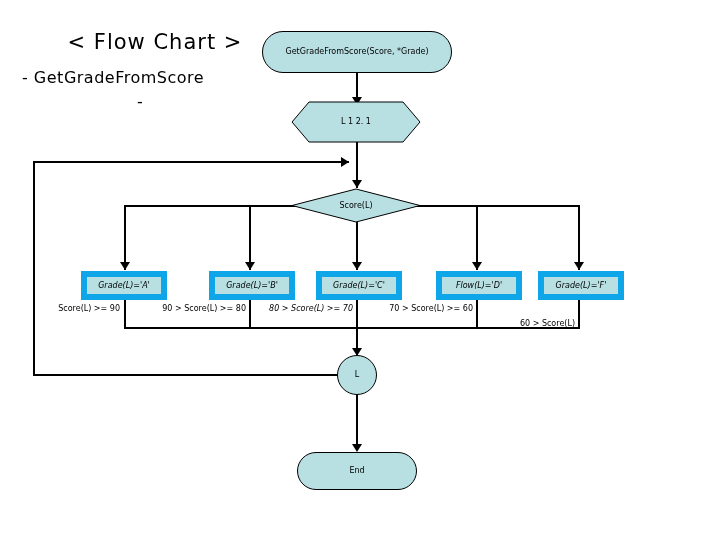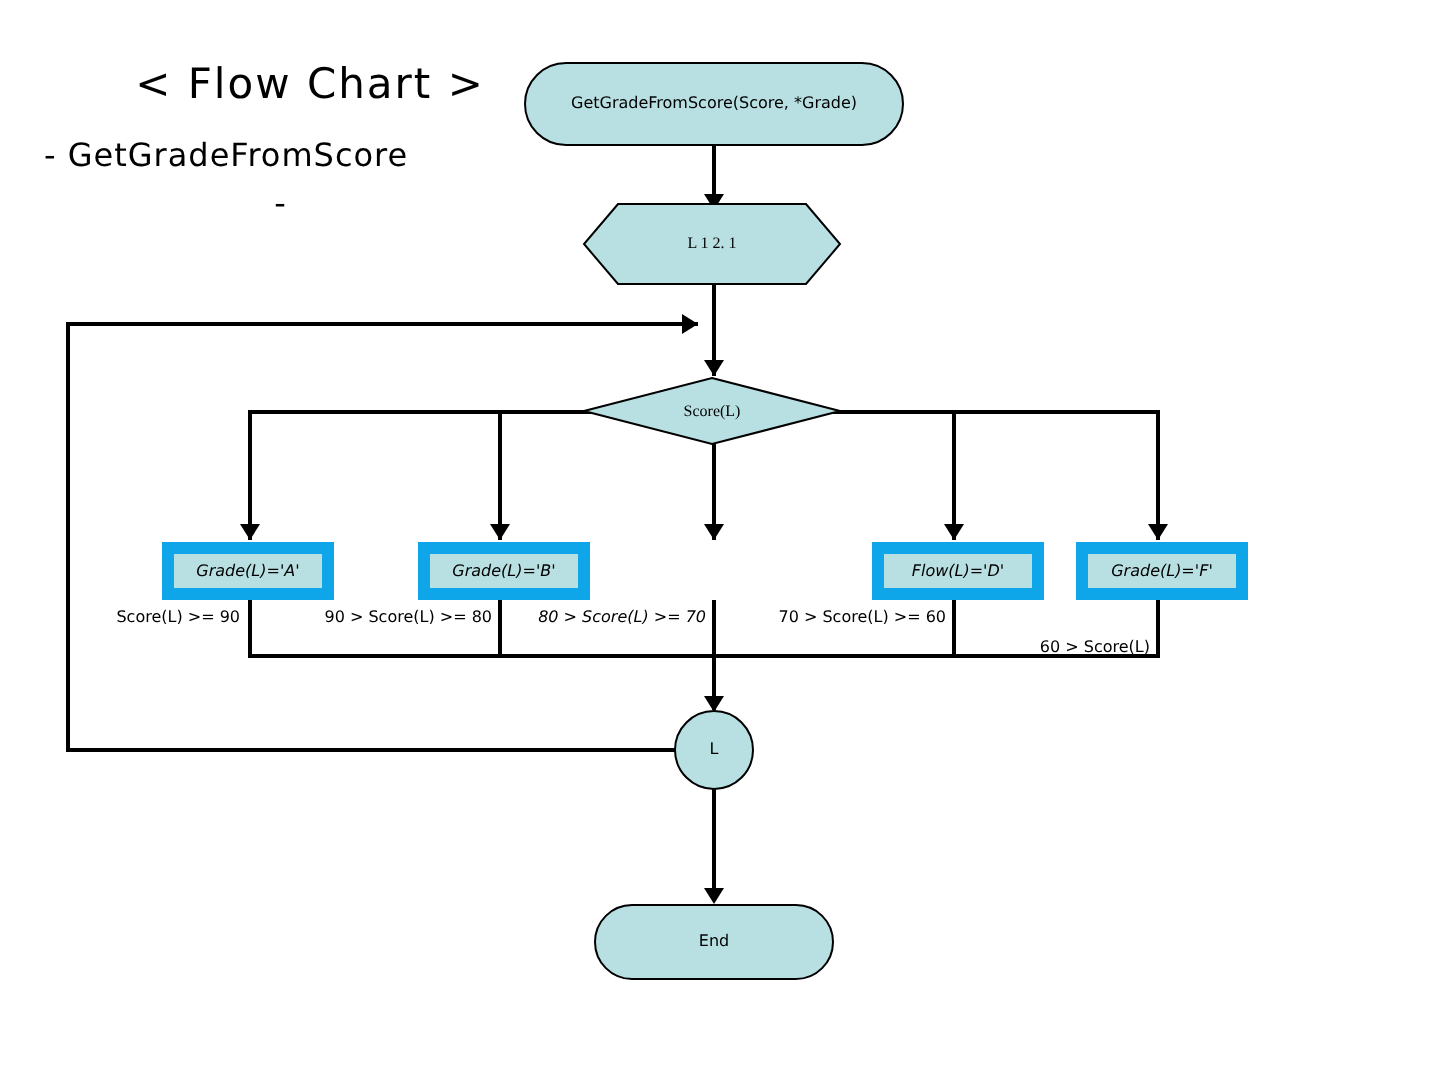--- a/index.html
+++ b/index.html
@@ -87,21 +87,20 @@
   .connector-circle {
     position: absolute;
     background: #b8dfe2;
     border: 1px solid #000000;
     border-radius: 50%;
     box-sizing: border-box;
   }
 
   .poly-wrap {
     position: absolute;
-    font-family: Liberation Serif, serif;
   }
   .poly-wrap svg {
     position: absolute;
     left: 0;
     top: 0;
     display: block;
   }
 
   
   .ln-h {
@@ -219,20 +218,23 @@
   <div class="cond-label" style="left:252px; top:259px; width:101px;font-style:italic;">80 &gt; Score(L) &gt;= 70</div>
   <div class="cond-label" style="left:372px; top:259px; width:101px;">70 &gt; Score(L) &gt;= 60</div>
   <div class="cond-label" style="left:500px; top:274px; width:75px;">60 &gt; Score(L)</div>
 
   <div class="process" style="left:81px; top:271px; width:86px; height:29px;">
     <div class="shape-label">Grade(L)='A'</div>
   </div>
   <div class="process" style="left:209px; top:271px; width:86px; height:29px;">
     <div class="shape-label">Grade(L)='B'</div>
   </div>
+  <div class="process" style="left:316px; top:271px; width:86px; height:29px;">
+    <div class="shape-label">Grade(L)='C'</div>
+  </div>
   <div class="process" style="left:436px; top:271px; width:86px; height:29px;">
     <div class="shape-label">Flow(L)='D'</div>
   </div>
   <div class="process" style="left:538px; top:271px; width:86px; height:29px;">
     <div class="shape-label">Grade(L)='F'</div>
   </div>
 
   <div class="connector-circle" style="left:337px; top:355px; width:40px; height:40px;">
     <div class="shape-label">L</div>
   </div>

